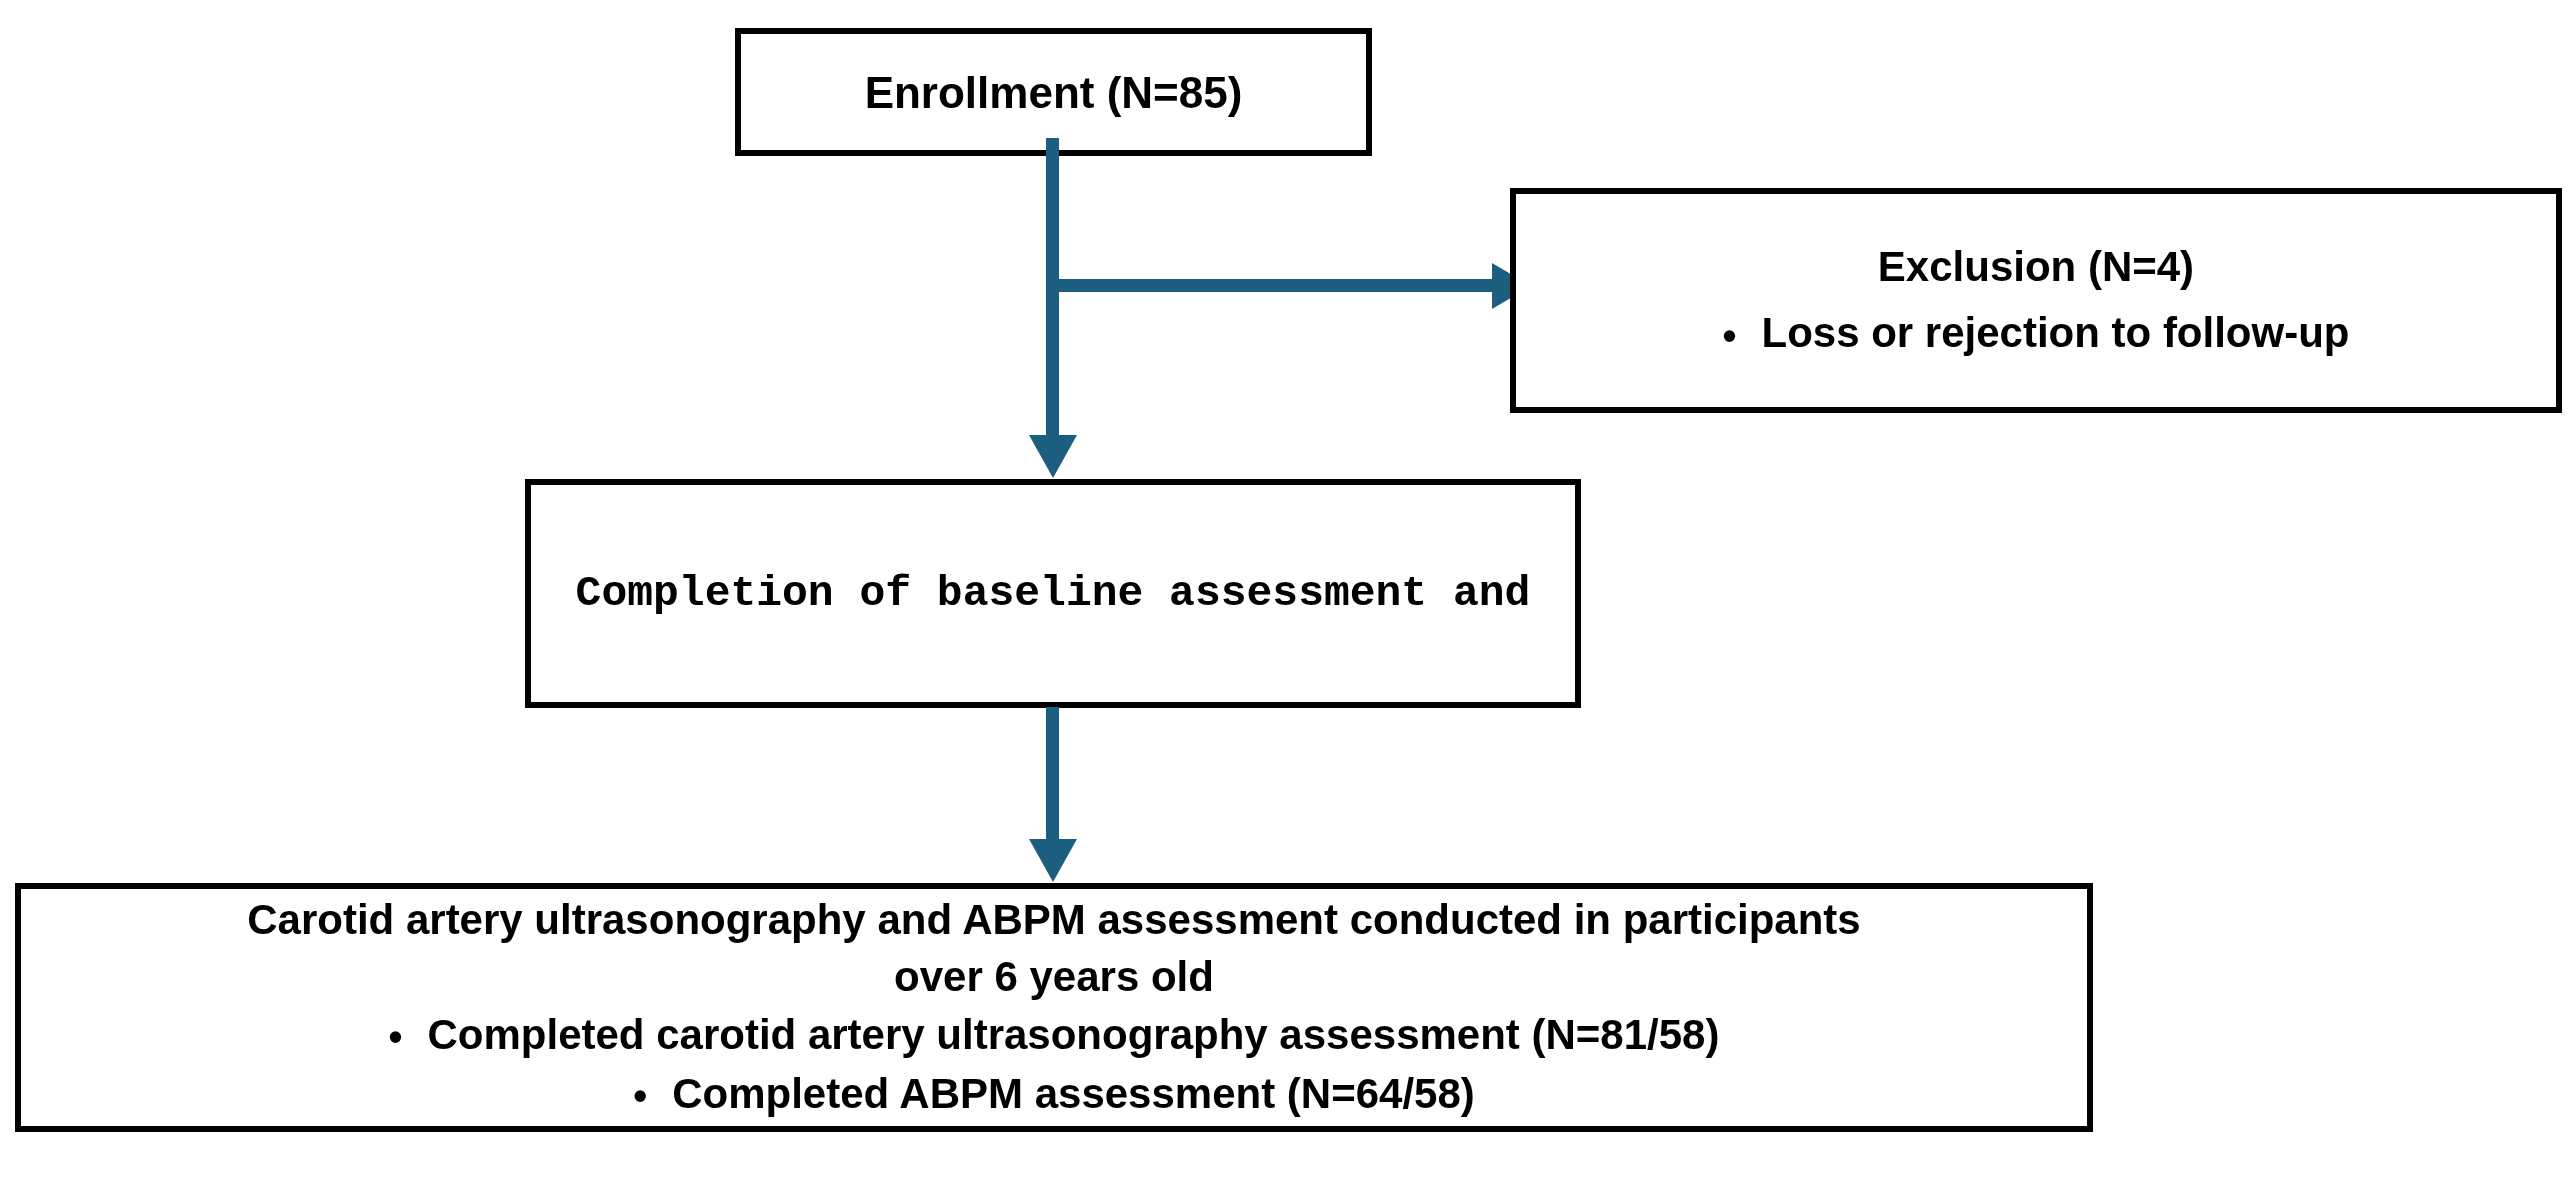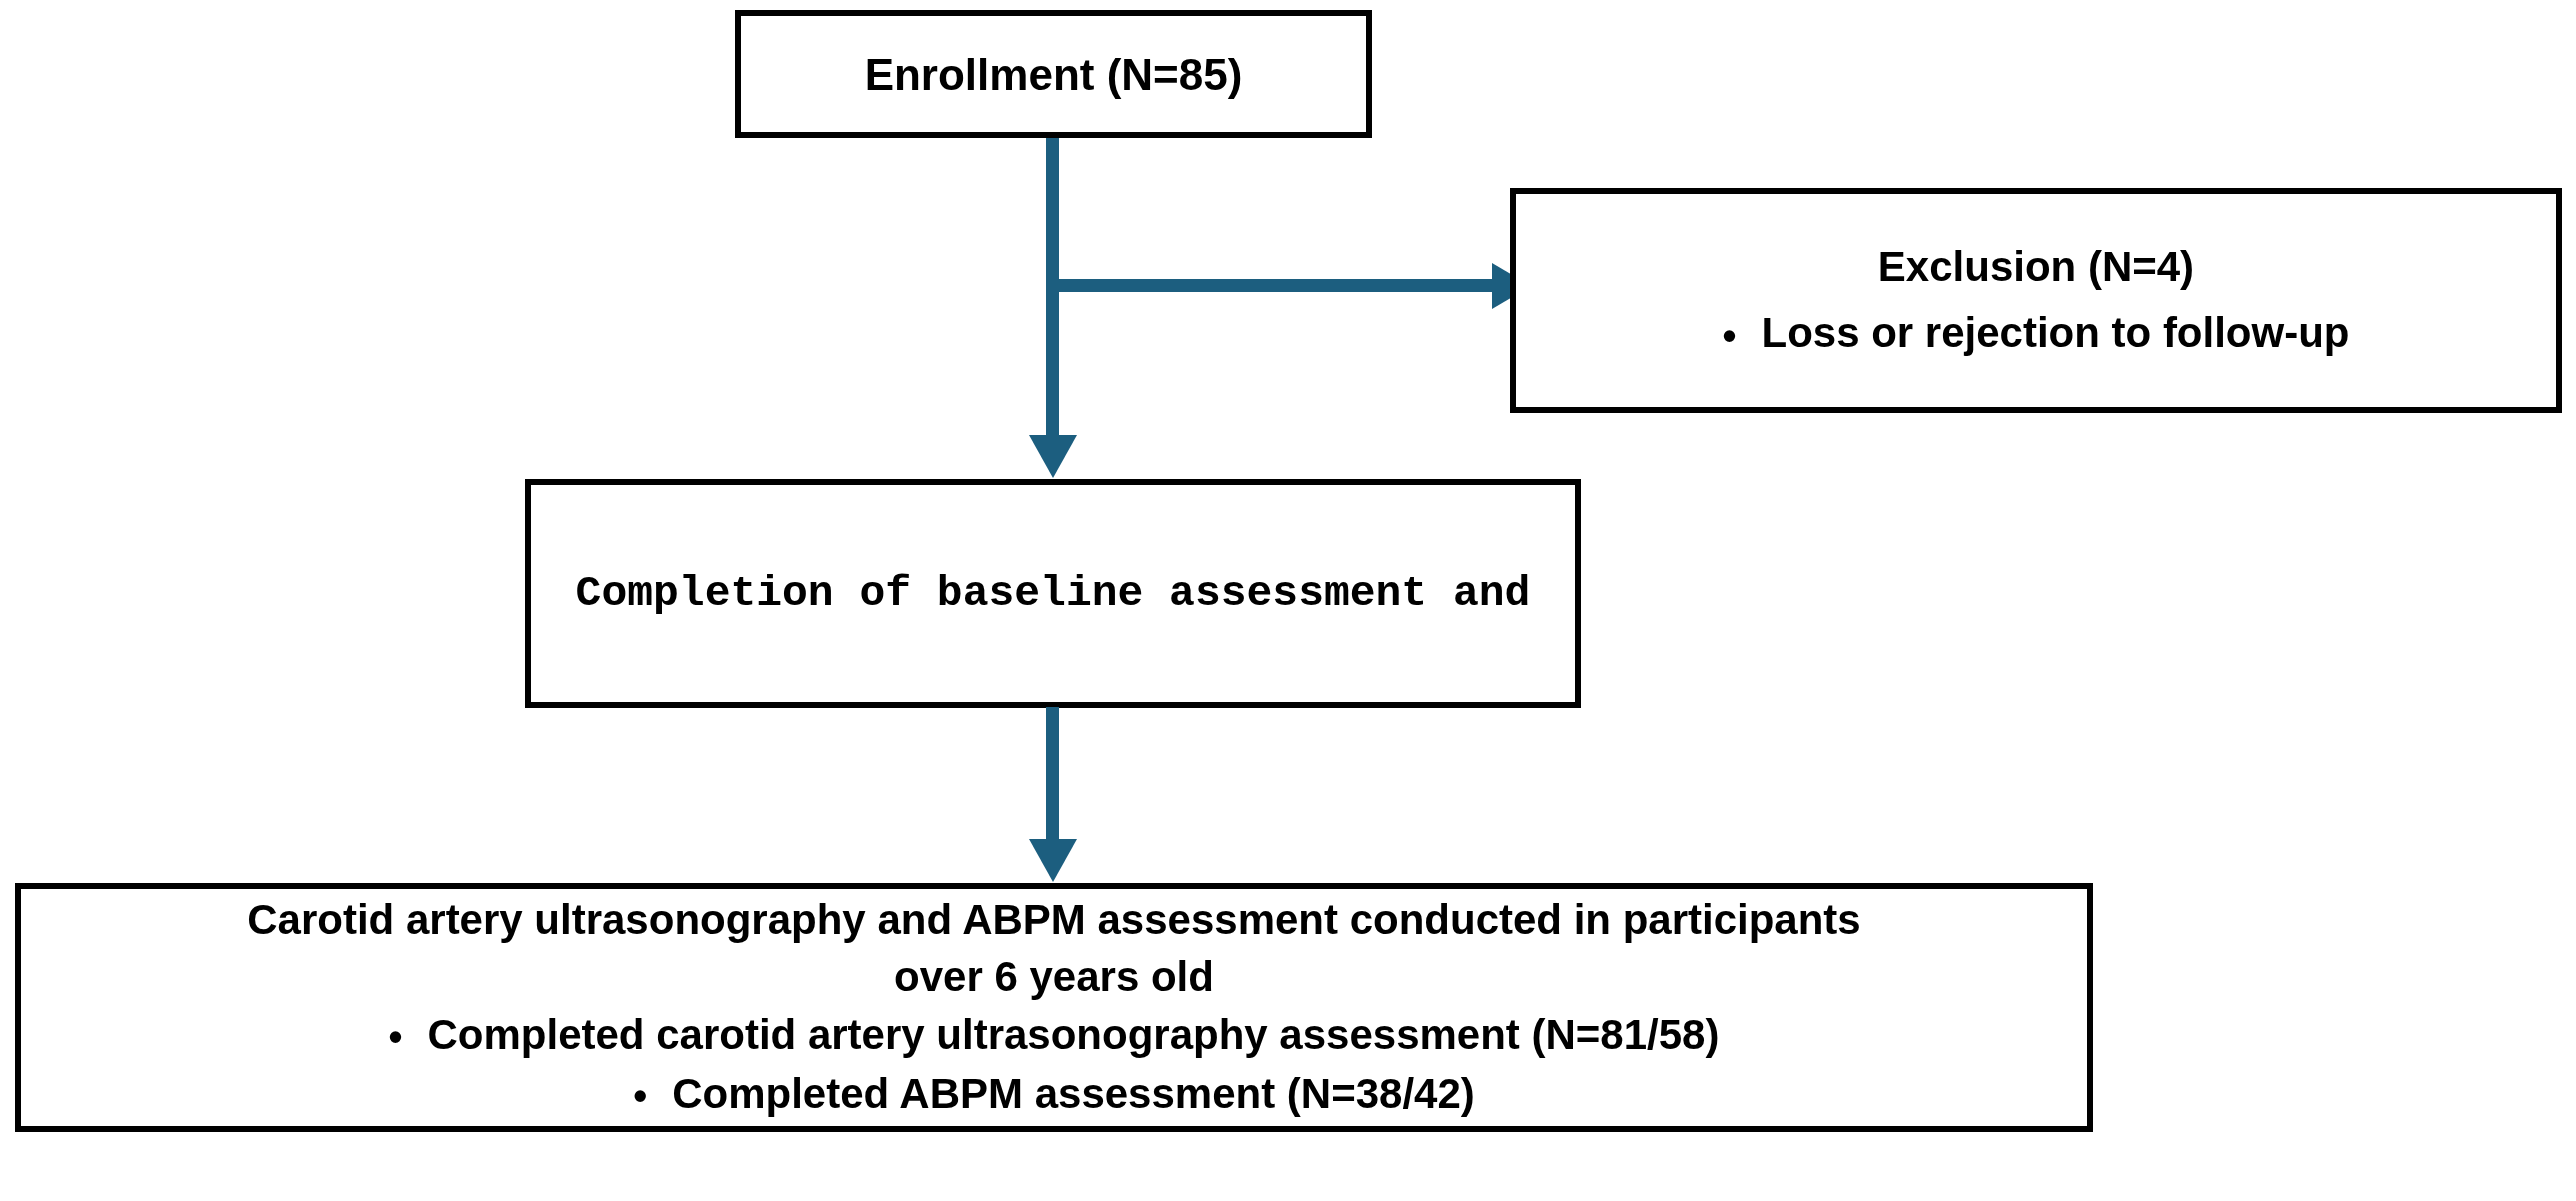--- a/index.html
+++ b/index.html
@@ -114,21 +114,21 @@
     border-top: 23px solid transparent;
     border-bottom: 23px solid transparent;
     border-left: 39px solid var(--accent, #1c5e7f);
   }
 </style>
 </head>
 <body>
 
 <div id="canvas">
 
-  <div class="flow-box" id="box-enrollment" style="border-color: rgb(0, 0, 0); color: rgb(0, 0, 0);">
+  <div class="flow-box" id="box-enrollment" style="border-color: rgb(0, 0, 0); color: rgb(0, 0, 0); margin-top: 18px;">
     <span class="box-line">Enrollment (N=85)</span>
   </div>
 
   <div class="v-stem" style="left: 1046px; top: 138px; width: 13.4px; height: 299px; background: rgb(28, 94, 127);"></div>
   <div class="arrow-down" style="left: 1029px; top: 435px; border-top-color: rgb(28, 94, 127);"></div>
 
   <div class="h-stem" style="left: 1046px; top: 279px; width: 449px; height: 13.4px; background: rgb(28, 94, 127);"></div>
   <div class="arrow-right" style="left: 1492px; top: 263px; border-left-color: rgb(28, 94, 127);"></div>
 
   <div class="flow-box" id="box-exclusion" style="border-color: rgb(0, 0, 0); color: rgb(0, 0, 0);">
@@ -145,18 +145,18 @@
   <div class="v-stem" style="left: 1046px; top: 707px; width: 13.4px; height: 134px; background: rgb(28, 94, 127);"></div>
   <div class="arrow-down" style="left: 1029px; top: 839px; border-top-color: rgb(28, 94, 127);"></div>
 
   <div class="flow-box" id="box-carotid" style="border-color: rgb(0, 0, 0); color: rgb(0, 0, 0);">
     <span class="box-line">Carotid artery ultrasonography and ABPM assessment conducted in participants</span>
     <span class="box-line">over 6 years old</span>
     <span class="bullet-line">
       <span class="bullet-glyph">•</span><span>Completed carotid artery ultrasonography assessment (N=81/58)</span>
     </span>
     <span class="bullet-line">
-      <span class="bullet-glyph">•</span><span>Completed ABPM assessment (N=38/42)</span>
+      <span class="bullet-glyph">•</span><span>Completed ABPM assessment (N=64/58)</span>
     </span>
   </div>
 
 </div>
 
 
 </body></html>

